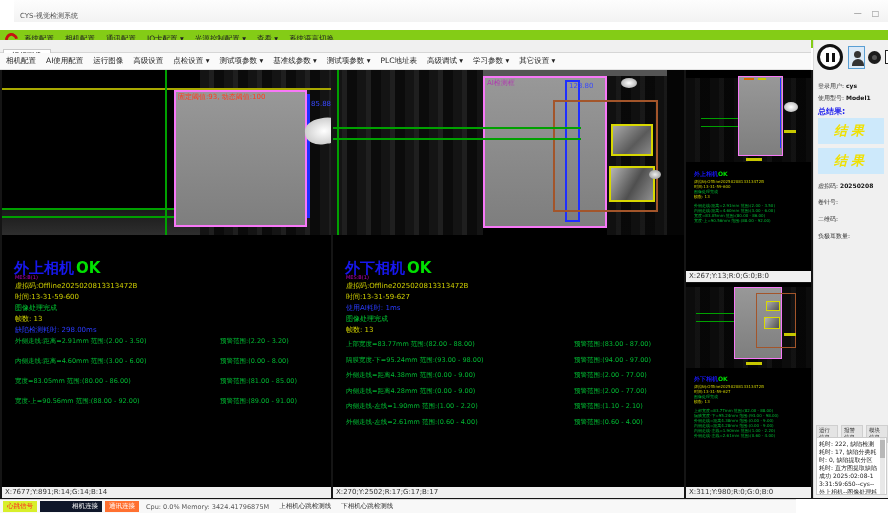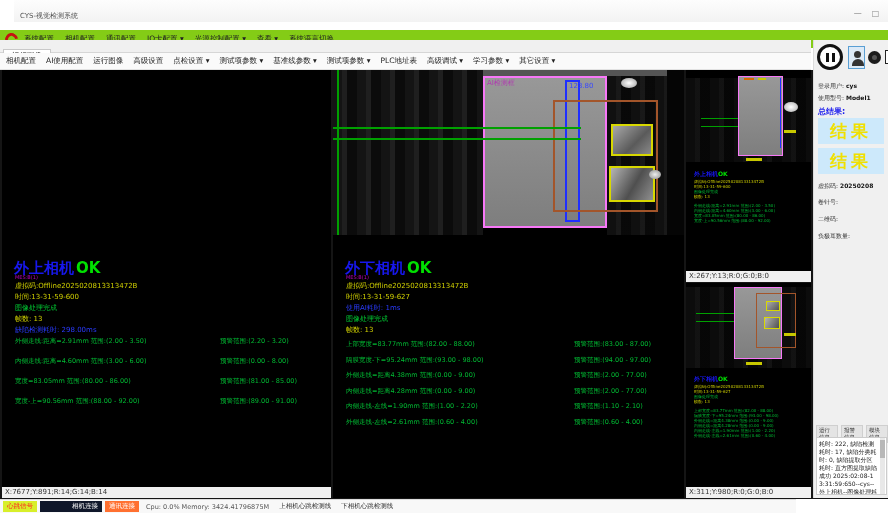--- a/index.html
+++ b/index.html
@@ -70,21 +70,21 @@
   #btn-user .body { position:absolute; left:2.5px; top:12px; width:12px; height:7px; border-radius:6px 6px 0 0; background:#333; }
   #btn-dark { left:53px; top:7px; width:15px; height:21px; background:#f0f0f0; }
   #btn-dark .disc { position:absolute; left:1px; top:4px; width:13px; height:13px; border-radius:50%; background:#1c1c1c; }
   #btn-dark .core { position:absolute; left:5px; top:8px; width:5px; height:5px; border-radius:50%; background:#555; }
   #btn-exit { left:70px; top:7px; width:16px; height:21px; }
   #btn-exit .door { position:absolute; left:1px; top:3px; width:9px; height:14px; border:1.5px solid #222; background:#fff; }
   .ctl-row { position:absolute; font-size:6px; color:#333; white-space:nowrap; }
   .ctl-row b { color:#111; }
   #lbl-total { position:absolute; font-size:8px; font-weight:bold; color:#1a1aee; }
   .result-box { position:absolute; left:4px; width:66px; height:26px; background:#cde9fb; display:flex; align-items:center; justify-content:center; }
-  .result-box span { font-size:17px; font-weight:bold; color:#f0e000; letter-spacing:4px; }
+  .result-box span { font-size:13px; font-weight:bold; color:#f0e000; letter-spacing:4px;font-style:italic; }
   #ctl-tabs { position:absolute; left:2px; top:385px; display:flex; gap:3px; }
   #ctl-tabs span { font-size:5.5px; color:#333; background:#e4e4e4; border:1px solid #cfcfcf; padding:1px 2px; }
   #ctl-log { position:absolute; left:2px; top:397px; width:71px; height:58px; background:#fff; border:1px solid #ccc; font-size:6px; line-height:8px; color:#222; padding:2px 8px 2px 2px; overflow:hidden; word-break:break-all; }
   #ctl-scroll { position:absolute; right:3px; top:398px; width:5px; height:56px; background:#e8e8e8; }
   #ctl-scroll .thumb { position:absolute; left:0; top:2px; width:5px; height:18px; background:#b8b8b8; }
 
   
   #statusbar { left:0; top:499px; width:796px; height:14px; background:#f8f8f8; border-top:1px solid #ddd; display:flex; align-items:center; padding-left:3px; }
   .badge { font-size:6.5px; padding:1px 4px; margin-right:3px; white-space:nowrap; }
   #cpu-text { font-size:6.5px; color:#555; margin-left:4px; white-space:nowrap; }
@@ -130,20 +130,33 @@
     <span class="tool-item">测试项参数 ▾</span>
     <span class="tool-item">PLC地址表</span>
     <span class="tool-item">高级调试 ▾</span>
     <span class="tool-item">学习参数 ▾</span>
     <span class="tool-item">其它设置 ▾</span>
   </div>
 
   <div id="main" class="abs">
 
     <div id="panel-left" class="abs panel">
+      <div id="cam-left" class="abs cam">
+        <div class="abs machinery" style="left:198px;top:0;width:131px;height:165px;"></div>
+        <div class="abs" style="left:0;top:140px;width:198px;height:25px;background:linear-gradient(#1a1a1a,#2e2e2e);"></div>
+        <div class="abs" style="left:0;top:18px;width:329px;height:2px;background:#a8a800;"></div>
+        <div class="abs gray-block" style="left:172px;top:20px;width:133px;height:137px;"></div>
+        <div class="abs label-red" style="left:176px;top:22px;">固定阈值:93, 动态阈值:100</div>
+        <div class="abs" style="left:305px;top:24px;width:3px;height:124px;background:#1f2fff;"></div>
+        <div class="abs label-blue" style="left:309px;top:30px;">85.88</div>
+        <div class="abs vline-g" style="left:163px;top:0;height:165px;"></div>
+        <div class="abs hline-g" style="left:0;top:138px;width:172px;"></div>
+        <div class="abs hline-g" style="left:0;top:146px;width:172px;"></div>
+        <div class="abs" style="left:303px;top:48px;width:38px;height:26px;background:radial-gradient(#ffffff,#bcbcbc);border-radius:45%;transform:rotate(-8deg);"></div>
+      </div>
       <div class="abs" style="left:12px;top:188px;">
         <span class="res-title"><span>外上相机</span><span class="ok">OK</span></span>
       </div>
       <div class="abs res-sub" style="left:13px;top:204px;">MES:B(1)</div>
       <div class="abs res-y" style="left:13px;top:211px;">虚拟码:Offline2025020813313472B</div>
       <div class="abs res-y" style="left:13px;top:222px;">时间:13-31-59-600</div>
       <div class="abs res-g" style="left:13px;top:233px;">图像处理完成</div>
       <div class="abs res-y" style="left:13px;top:244px;">帧数: 13</div>
       <div class="abs res-b" style="left:13px;top:255px;">缺陷检测耗时: 298.00ms</div>
       <div class="abs" style="left:13px;top:267px;display:flex;flex-direction:column;gap:11px;">
@@ -214,20 +227,21 @@
           </div>
         <div class="meas-row">
             <span class="m">内侧走线-左线=1.90mm 范围:(1.00 - 2.20)</span>
             <span>预警范围:(1.10 - 2.10)</span>
           </div>
         <div class="meas-row">
             <span class="m">外侧走线-左线=2.61mm 范围:(0.60 - 4.00)</span>
             <span>预警范围:(0.60 - 4.00)</span>
           </div>
       </div>
+      <div class="abs coords-bar">X:270;Y:2502;R:17;G:17;B:17</div>
     </div>
 
     <div id="mini-a" class="abs panel">
       <div class="abs cam" style="width:125px;height:92px;">
         <div class="abs machinery" style="left:0;top:8px;width:125px;height:84px;opacity:.6;"></div>
         <div class="abs gray-block" style="left:52px;top:6px;width:45px;height:80px;border-width:1px;"></div>
         <div class="micro-tag" style="left:58px;top:8px;width:10px;height:2px;background:#d86a00;"></div>
         <div class="micro-tag" style="left:72px;top:8px;width:8px;height:2px;"></div>
         <div class="abs hline-g" style="left:15px;top:48px;width:37px;height:1px;"></div>
         <div class="abs hline-g" style="left:15px;top:56px;width:37px;height:1px;"></div>

